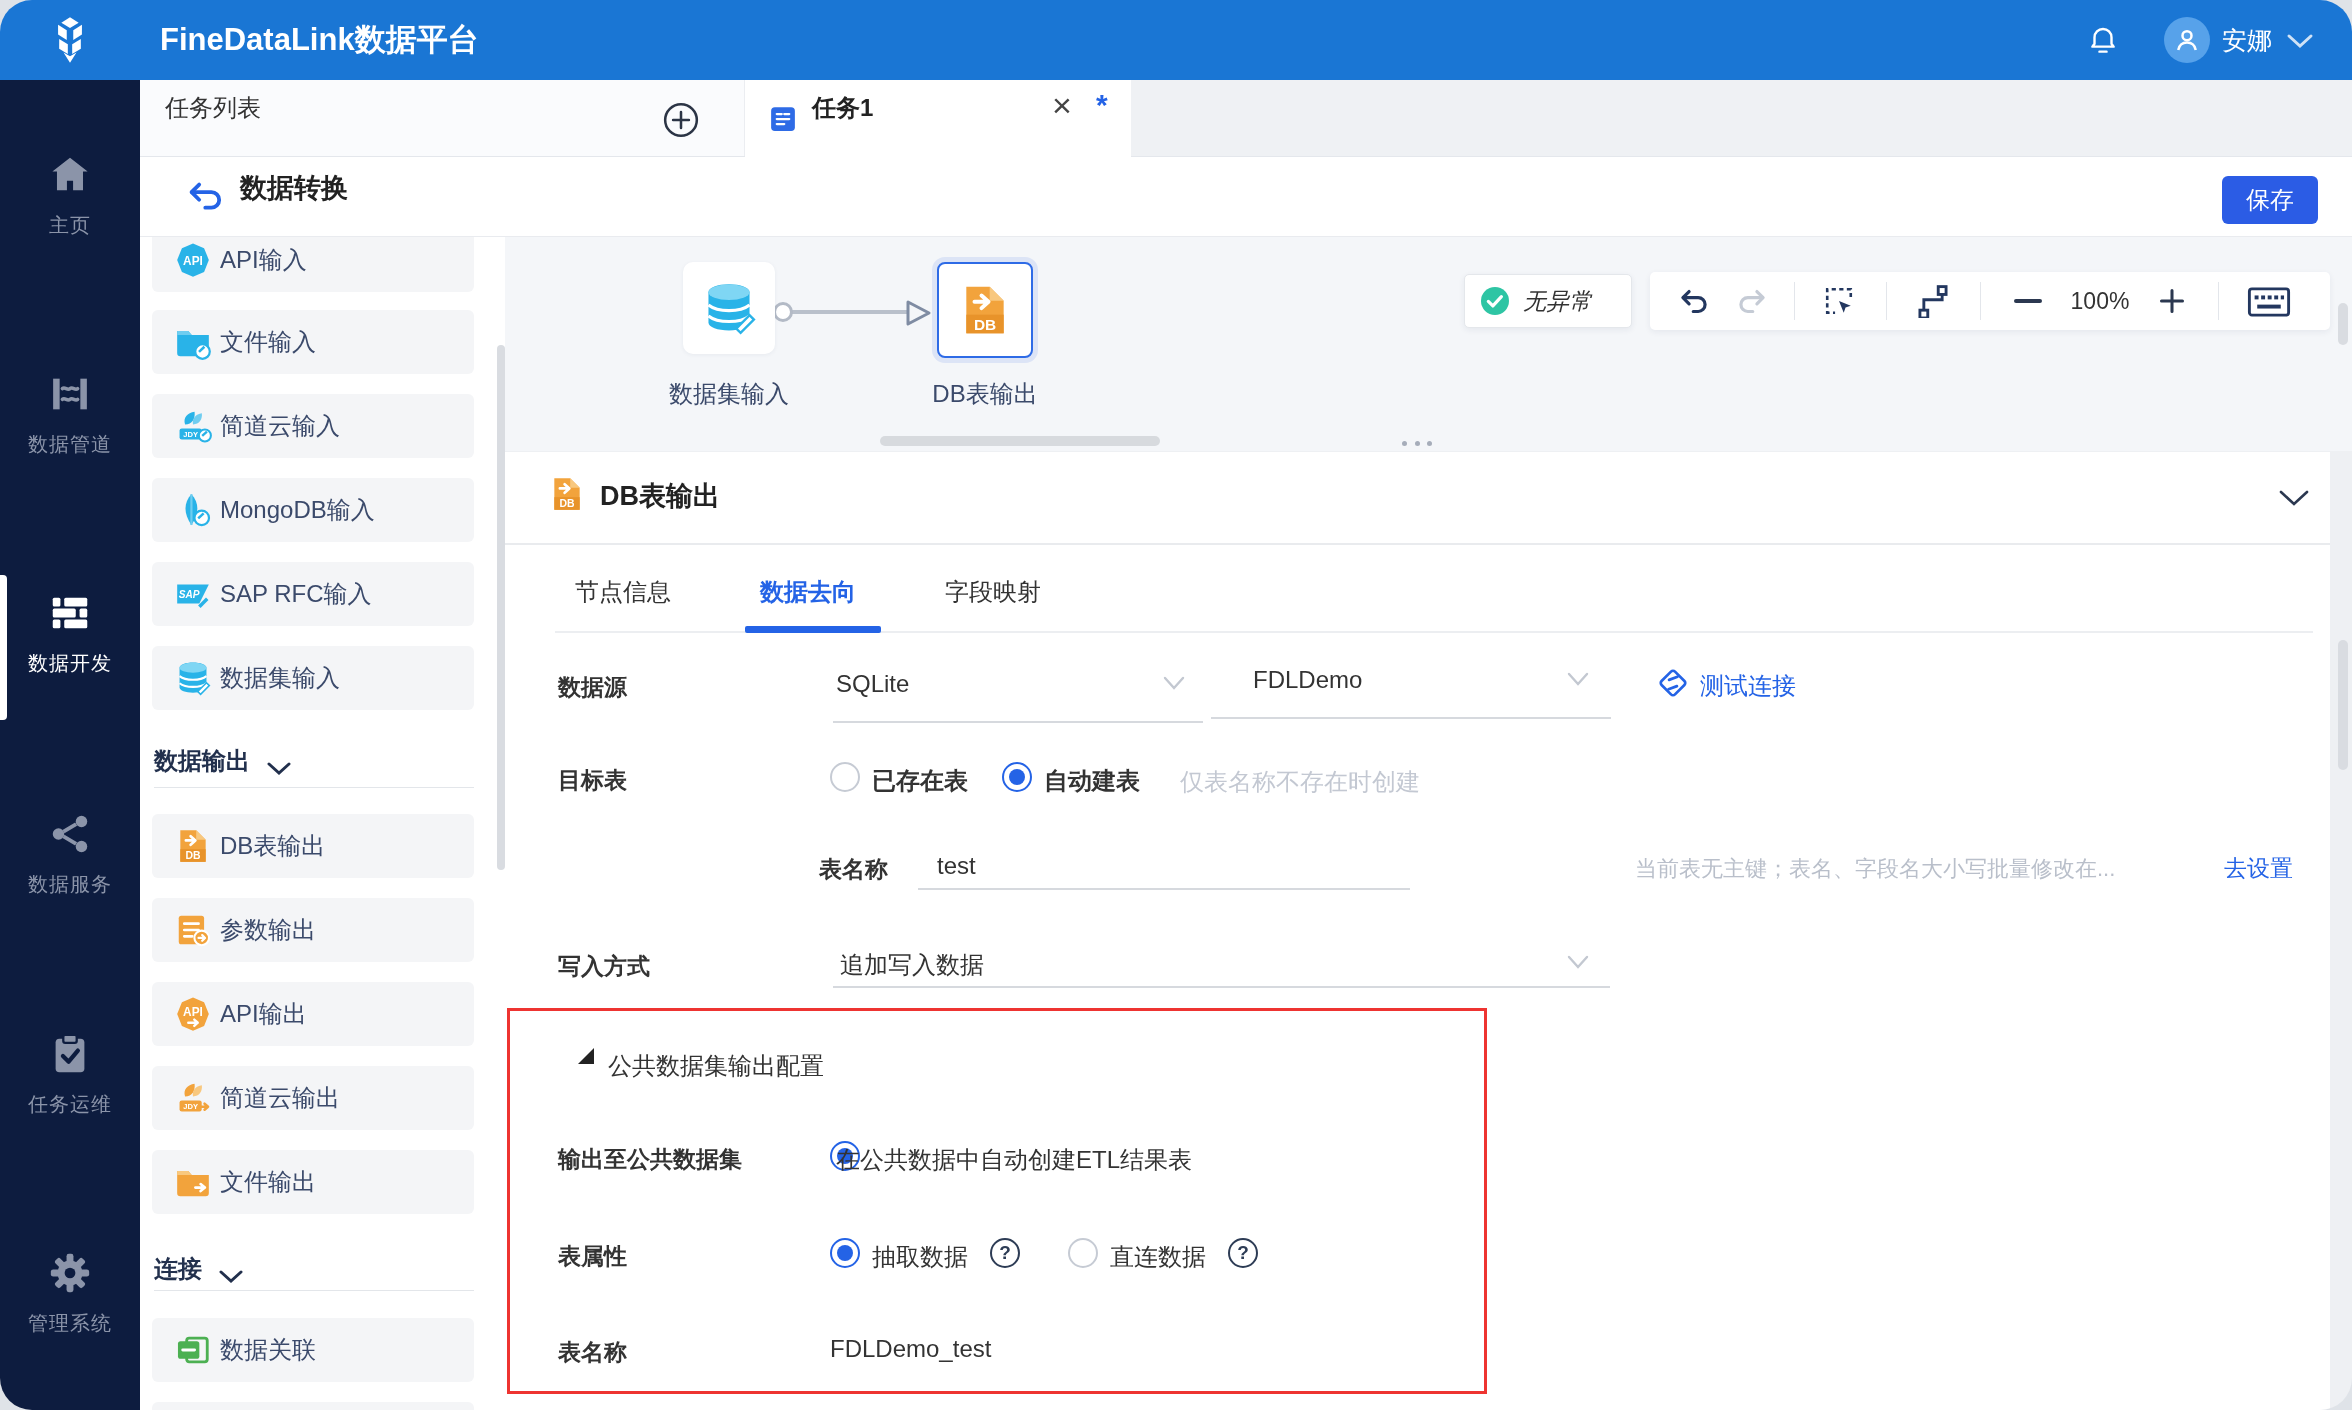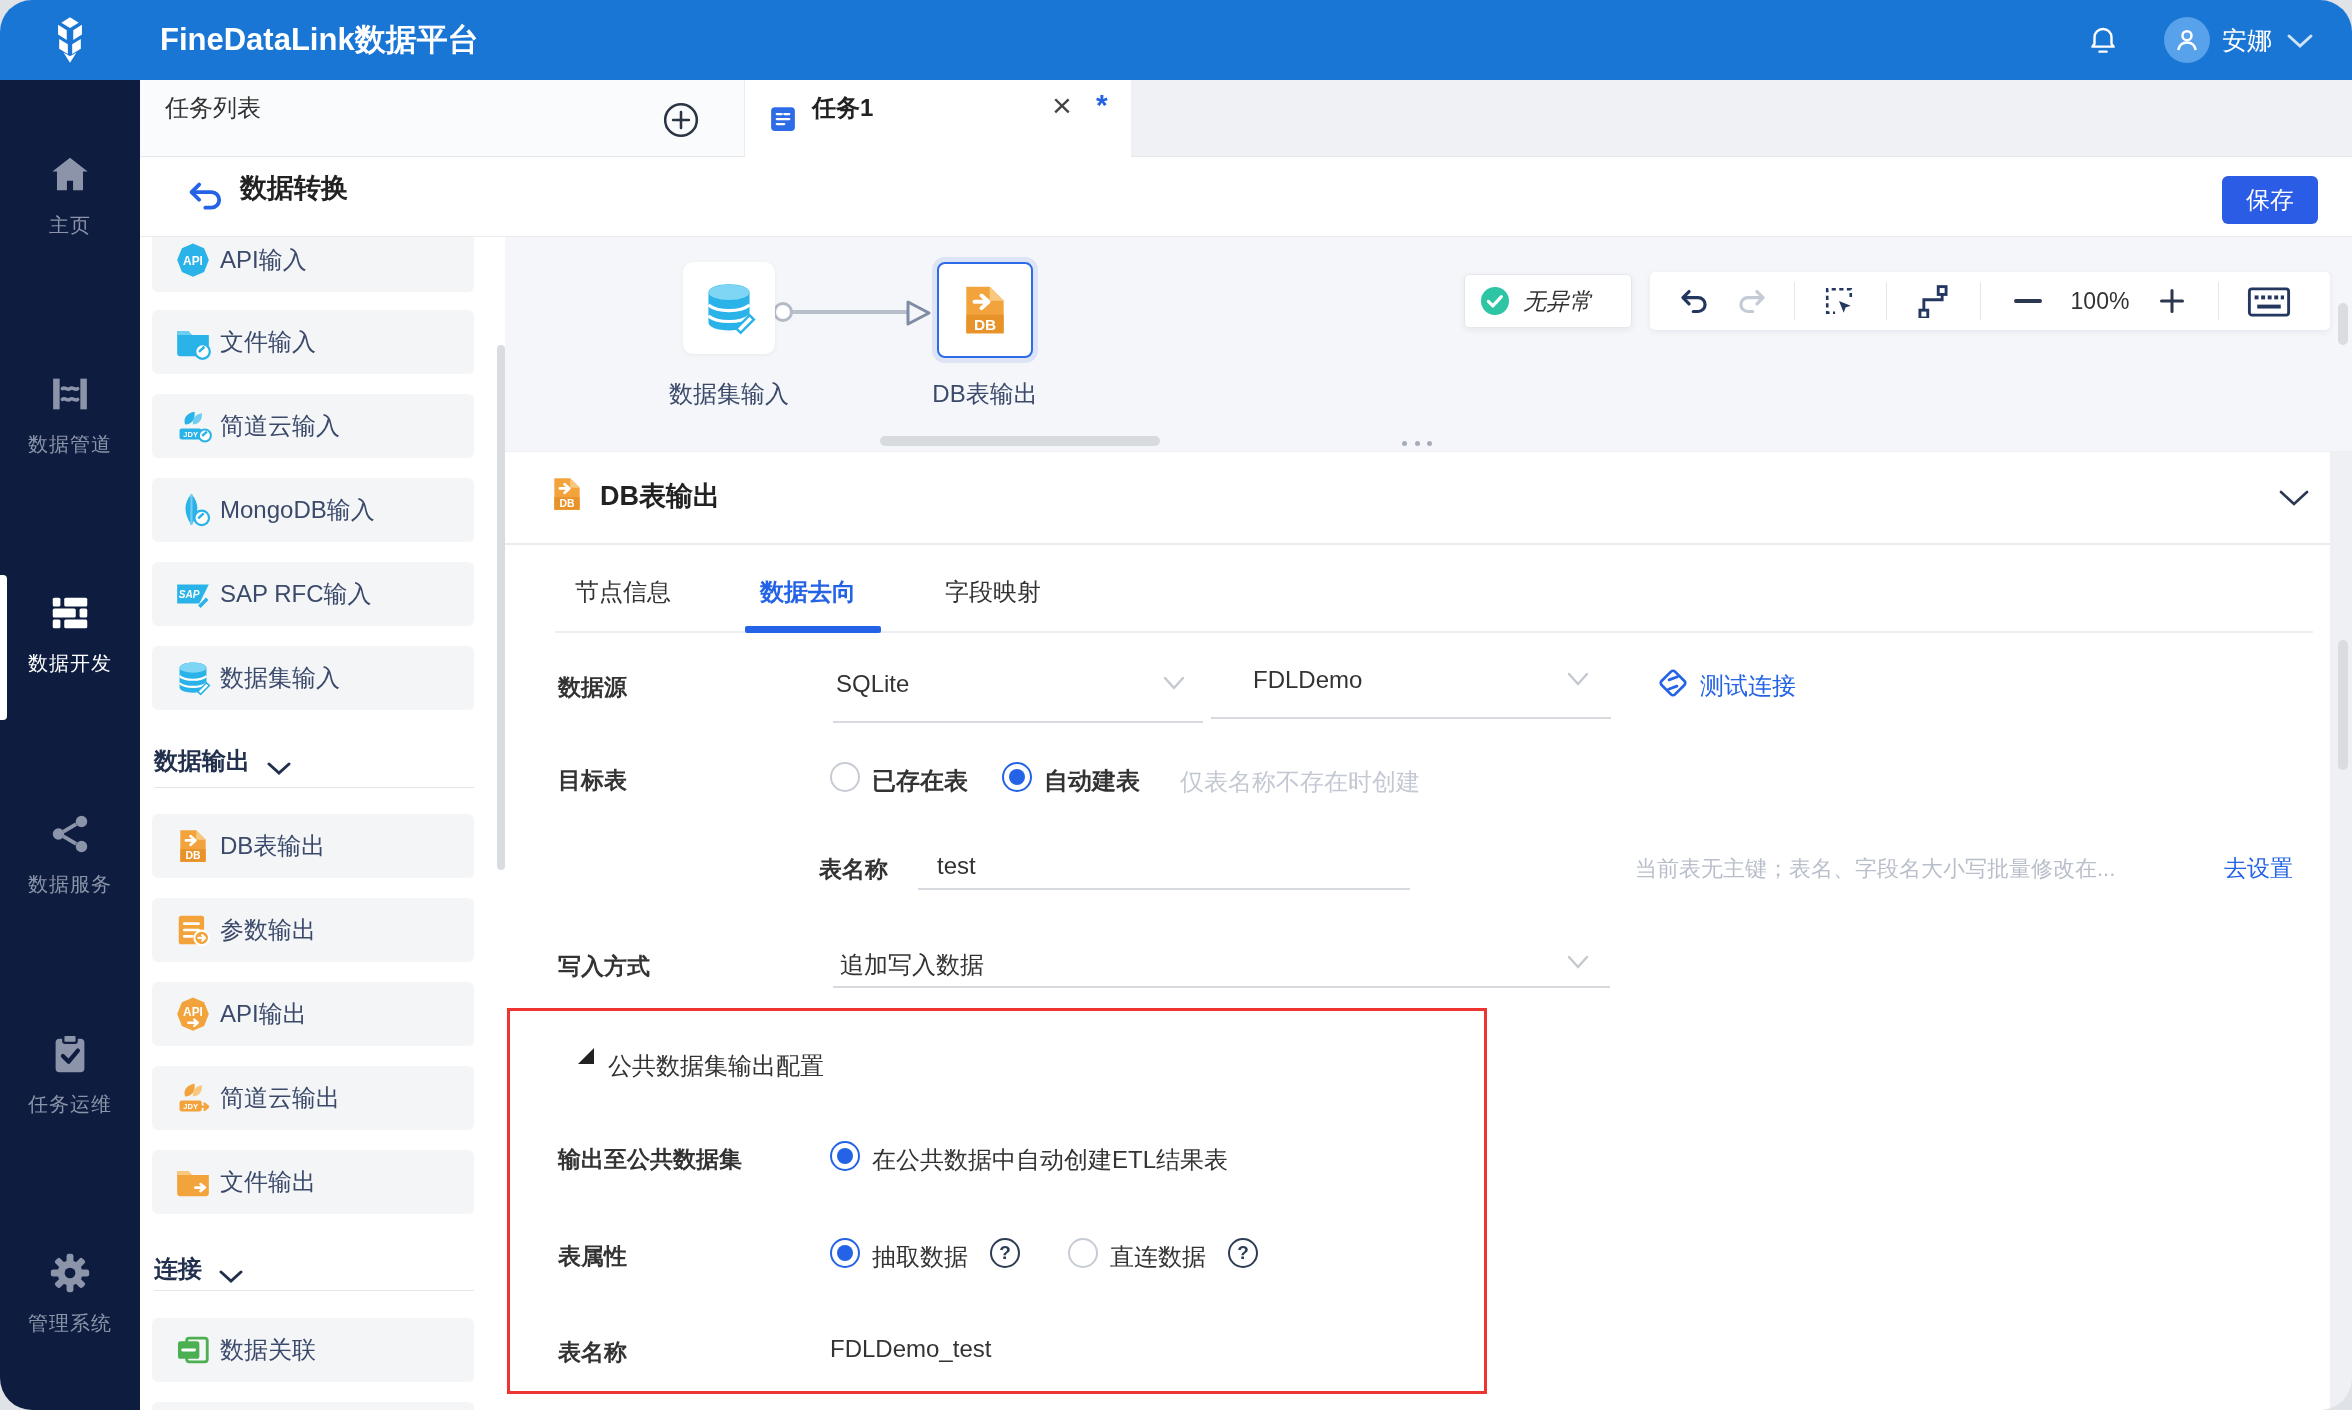--- a/index.html
+++ b/index.html
@@ -563,21 +563,21 @@
         <path d="M3 2l9 10 9-10"></path>
       </svg>
   </span>
   <div class="abs uline" style="left:833px;top:986px;width:777px"></div>
 
   <span class="abs collapse-tri" style="left:578px;top:1048px"></span>
   <span class="abs fvalue" style="left:608px;top:1050px;font-weight:500">公共数据集输出配置</span>
 
   <span class="abs flabel" style="left:558px;top:1144px">输出至公共数据集</span>
   <span class="radio checked" style="left:830px;top:1141px"></span>
-  <span class="abs fvalue" style="left:872px;top:1144px">在公共数据中自动创建ETL结果表</span>
+  <span class="abs fvalue" style="left:836px;top:1144px">在公共数据中自动创建ETL结果表</span>
 
   <span class="abs flabel" style="left:558px;top:1241px">表属性</span>
   <span class="radio checked" style="left:830px;top:1238px"></span>
   <span class="abs fvalue" style="left:872px;top:1241px">抽取数据</span>
   <span class="qmark" style="left:990px;top:1238px">?</span>
   <span class="radio" style="left:1068px;top:1238px"></span>
   <span class="abs fvalue" style="left:1110px;top:1241px">直连数据</span>
   <span class="qmark" style="left:1228px;top:1238px">?</span>
 
   <span class="abs flabel" style="left:558px;top:1337px">表名称</span>

